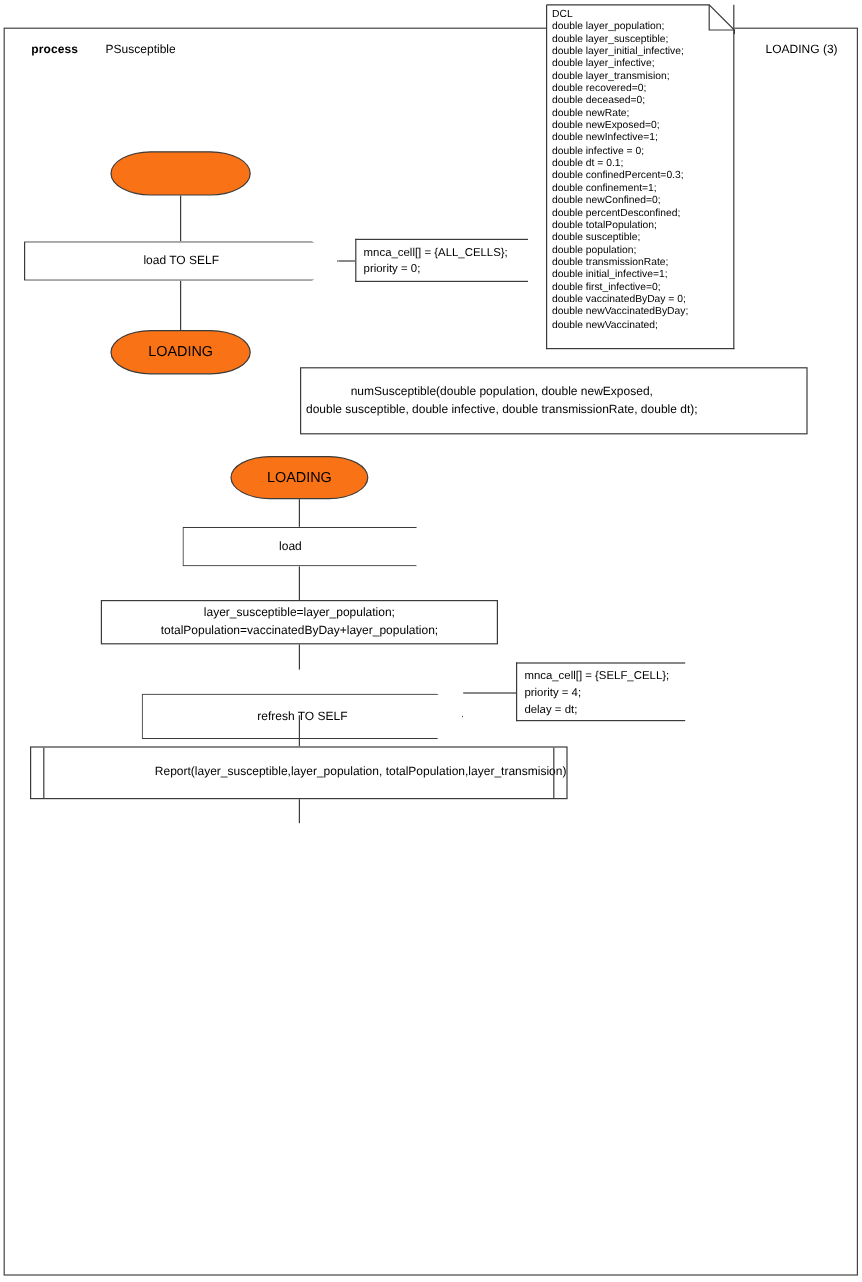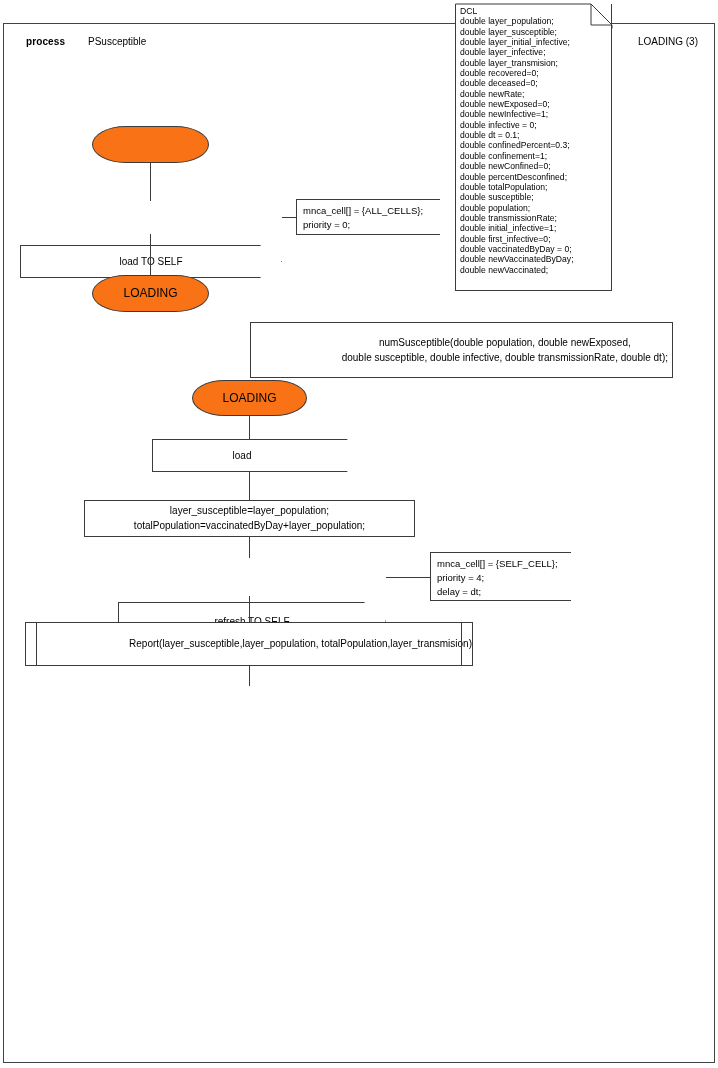--- a/index.html
+++ b/index.html
@@ -77,21 +77,20 @@
   .signal-out {
     box-sizing: border-box;
     background: #ffffff;
     border: 1px solid #3b3b3b;
     display: flex;
     align-items: center;
     justify-content: center;
     font-size: 10px;
     text-align: center;
     clip-path: polygon(0 0, calc(100% - 22px) 0, 100% 50%, calc(100% - 22px) 100%, 0 100%);
-    margin-top: 44px;
   }
   
   .signal-in {
     box-sizing: border-box;
     background: #ffffff;
     border: 1px solid #3b3b3b;
     display: flex;
     align-items: center;
     justify-content: center;
     font-size: 10px;
@@ -119,22 +118,21 @@
   }
   
   .proc-angled {
     box-sizing: border-box;
     background: #ffffff;
     font-size: 10px;
     text-align: center;
     line-height: 1.5;
     display: flex;
     align-items: center;
-    justify-content: flex-end;
-    margin-top: 16px;
+    justify-content: flex-start;
   }
   .proc-angled .body {
     position: absolute;
     left: 11px;
     right: 11px;
     top: 0;
     bottom: 0;
     border: 1px solid #3b3b3b;
     box-sizing: border-box;
     background: #ffffff;
@@ -269,21 +267,21 @@
     <span style="margin-right:16px;">load</span>
   </div>
 
   <div class="abs vline" style="left:249px; top:472px; height:28px;"></div>
 
   <div class="abs task" style="left:84px; top:500px; width:331px; height:37px; white-space:pre-line;">layer_susceptible=layer_population;
 totalPopulation=vaccinatedByDay+layer_population;</div>
 
   <div class="abs vline" style="left:249px; top:537px; height:21px;"></div>
 
-  <div class="abs signal-out" style="left:118px; top:558px; width:268px; height:38px;">
+  <div class="abs signal-out" style="left:118px; top:578px; width:268px; height:38px;">
     <span>refresh TO SELF</span>
   </div>
 
   <div class="abs hline" style="left:386px; top:577px; width:44px;"></div>
 
   <div class="abs comment-open" style="left:430px; top:552px; width:141px; height:49px;">mnca_cell[] = {SELF_CELL};
 priority = 4;
 delay = dt;</div>
 
   <div class="abs vline" style="left:249px; top:596px; height:26px;"></div>

